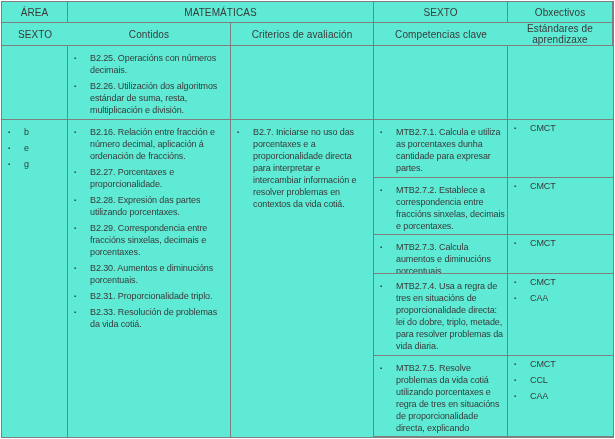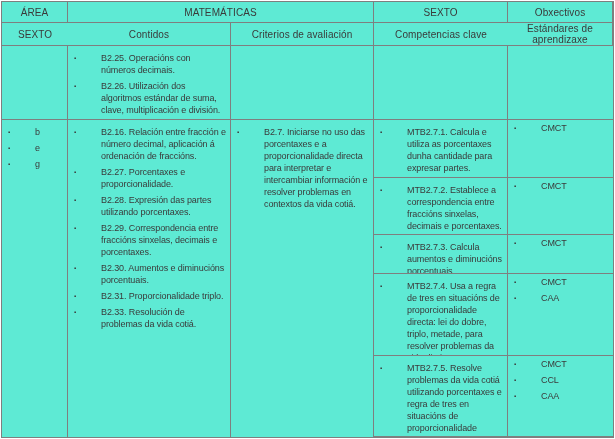--- a/index.html
+++ b/index.html
@@ -27,21 +27,21 @@
   }
   .last-col { border-right: none; }
   .last-row { border-bottom: none; }
   .hcell {
     display: flex; align-items: center; justify-content: center;
     font-size: 10px; letter-spacing: 0.1px; text-align: center;
   }
   .span2 { grid-column: 2 / 4; }
   .list { padding: 6px 4px 0 6px; }
   .li {
-    display: flex; gap: 21px; margin-bottom: 4px;
+    display: flex; gap: 10px; margin-bottom: 4px;
     font-size: 9px; line-height: 12px; letter-spacing: -0.1px;
   }
   .bullet {
     flex: 0 0 auto; width: 6px;
     font-size: 6px; line-height: 12px; color: var(--text, #3a3a3a);
   }
   .estgrid {
     grid-column: 4 / 6;
     display: grid;
     grid-template-columns: 134px 1fr;
@@ -76,21 +76,21 @@
   <div class="cell hcell">Estándares de aprendizaxe</div>
 
   <div class="cell"></div>
   <div class="cell list">
       <div class="li">
         <span class="bullet">▪</span>
         <span>B2.25. Operacións con números decimais.</span>
       </div>
       <div class="li">
         <span class="bullet">▪</span>
-        <span>B2.26. Utilización dos algoritmos estándar de suma, clave, multiplicación e división.</span>
+        <span>B2.26. Utilización dos algoritmos estándar de suma, resta, multiplicación e división.</span>
       </div>
     </div>
   <div class="cell"></div>
   <div class="cell"></div>
   <div class="cell last-col"></div>
 
   <div class="cell list last-row">
       <div class="li">
         <span class="bullet">▪</span>
         <span>b</span>

